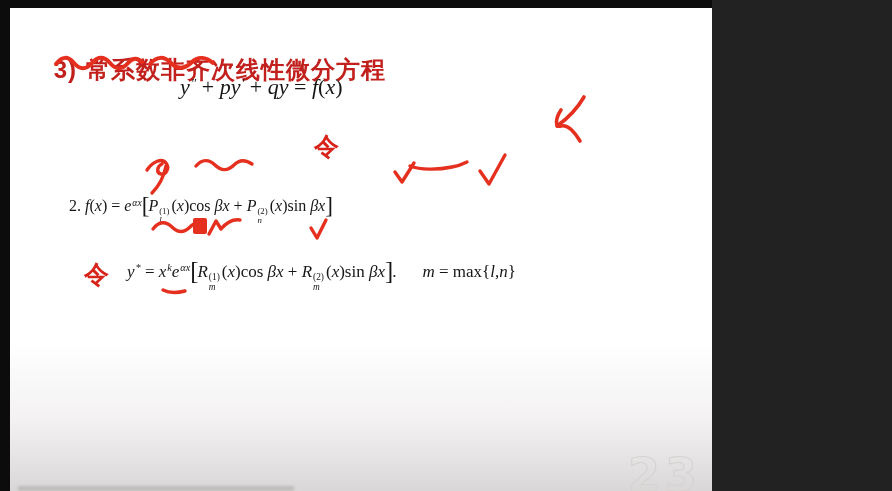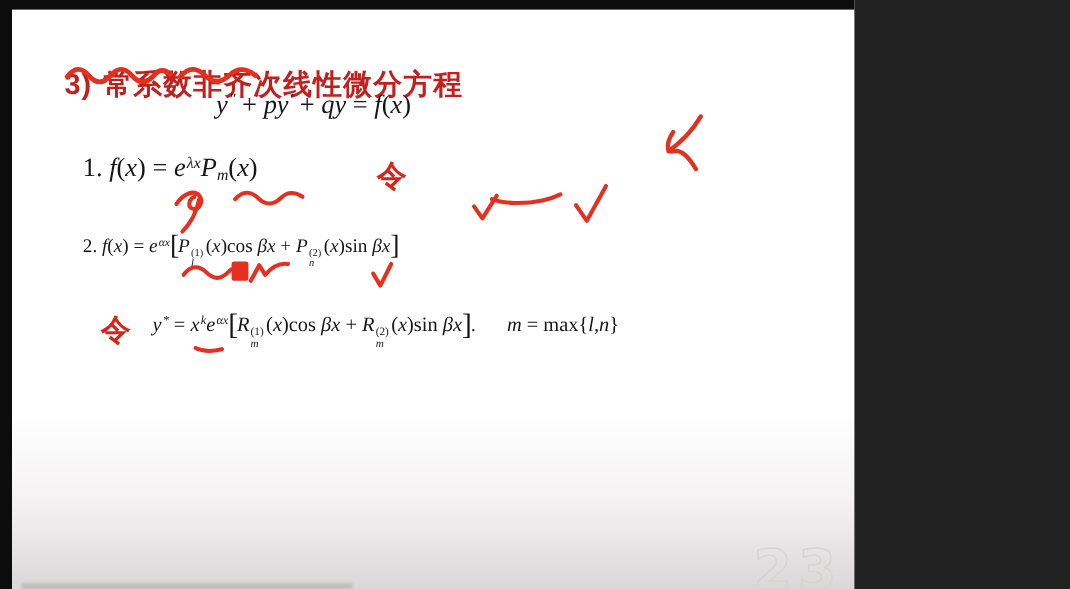--- a/index.html
+++ b/index.html
@@ -55,21 +55,20 @@
 
   <div class="bar bar-top"></div>
   <div class="bar bar-left"></div>
   <div class="bar bar-right"></div>
 
   <div class="title">
     <span class="num">3)</span><span>常系数非齐次线性微分方程</span>
   </div>
 
   <div class="fml eq-main"><span class="mi">y</span><span class="msup">″</span><span class="mr"> + </span><span class="mi">py</span><span class="msup">′</span><span class="mr"> + </span><span class="mi">qy</span><span class="mr"> = </span><span class="mi">f</span><span class="mr">(</span><span class="mi">x</span><span class="mr">)</span></div>
-  <div class="fml l1a"><span class="mr">1. </span><span class="mi">f</span><span class="mr">(</span><span class="mi">x</span><span class="mr">) = </span><span class="mi">e</span><span class="msup">λx</span><span class="mi">P</span><span class="msub">m</span><span class="mr">(</span><span class="mi">x</span><span class="mr">)</span></div>
   <div class="let let1">令</div>
   <div class="fml l2"><span class="mr">2. </span><span class="mi">f</span><span class="mr">(</span><span class="mi">x</span><span class="mr">) = </span><span class="mi">e</span><span class="msup">αx</span><span class="mbig">[</span><span class="mi">P</span><span class="stk"><span class="s1">(1)</span><span class="s2">l</span></span><span class="mr">(</span><span class="mi">x</span><span class="mr">)</span><span class="mr">cos </span><span class="mi">βx</span><span class="mr"> + </span><span class="mi">P</span><span class="stk"><span class="s1">(2)</span><span class="s2">n</span></span><span class="mr">(</span><span class="mi">x</span><span class="mr">)</span><span class="mr">sin </span><span class="mi">βx</span><span class="mbig">]</span></div>
   <div class="let let2">令</div>
   <div class="fml l3"><span class="mi">y</span><span class="msup">*</span><span class="mr"> = </span><span class="mi">x</span><span class="msup">k</span><span class="mi">e</span><span class="msup">αx</span><span class="mbig">[</span><span class="mi">R</span><span class="stk"><span class="s1">(1)</span><span class="s2">m</span></span><span class="mr">(</span><span class="mi">x</span><span class="mr">)</span><span class="mr">cos </span><span class="mi">βx</span><span class="mr"> + </span><span class="mi">R</span><span class="stk"><span class="s1">(2)</span><span class="s2">m</span></span><span class="mr">(</span><span class="mi">x</span><span class="mr">)</span><span class="mr">sin </span><span class="mi">βx</span><span class="mbig">]</span><span class="mr">.</span><span class="mgap"></span><span class="mi">m</span><span class="mr"> = max{</span><span class="mi">l</span><span class="mr">,</span><span class="mi">n</span><span class="mr">}</span></div>
 
   <div class="blur-patch"></div>
   <div class="wm-outline">23成忠</div>
   <div class="wm-csdn">CSDN @青丝蘸</div>
   <div class="strip"></div>
 

